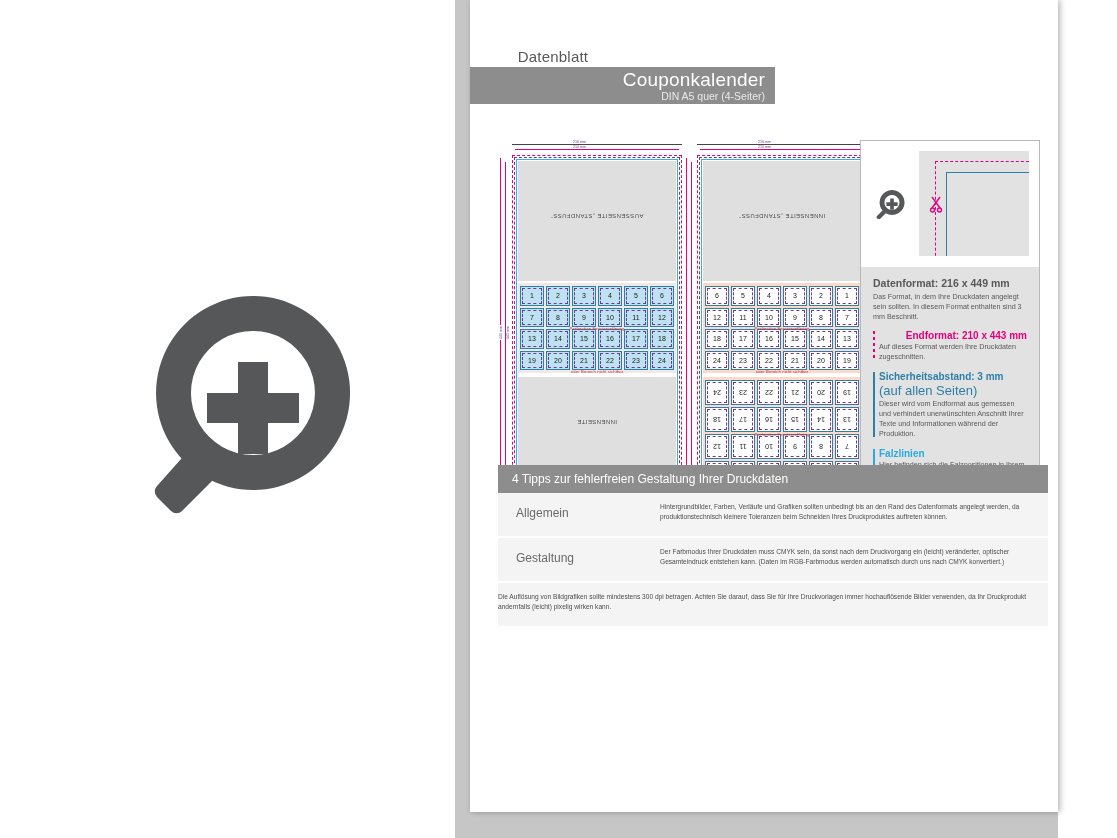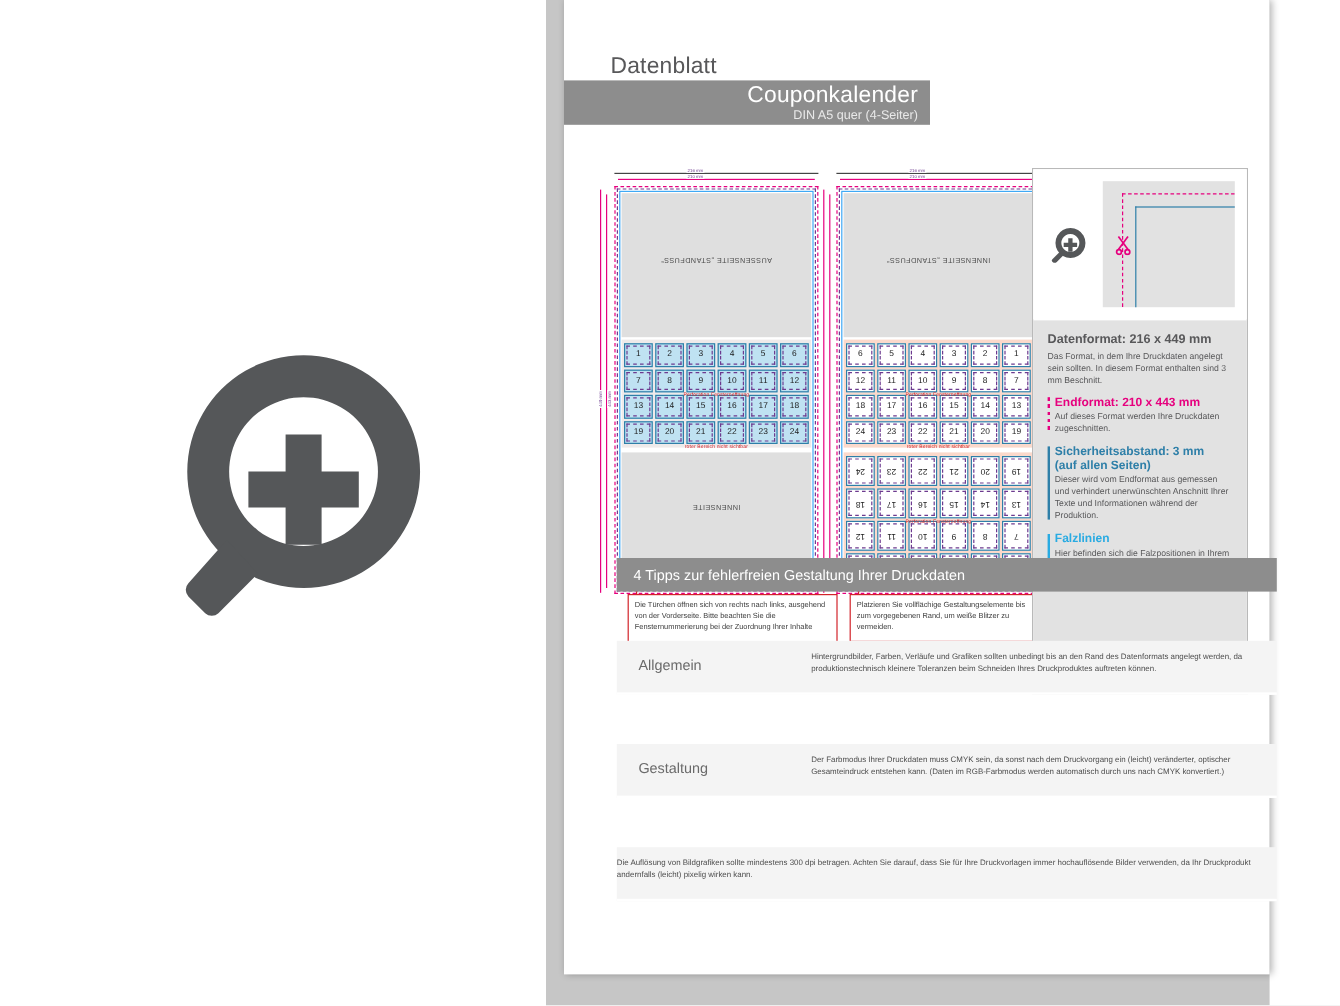--- a/index.html
+++ b/index.html
@@ -21,21 +21,21 @@
   }
 
   
   .big-magnifier{position:absolute;left:145px;top:290px;width:215px;height:225px;}
 
   
   .tab-datenblatt{
     position:absolute;left:22px;top:45px;width:122px;height:22px;background:#ffffff;
     display:flex;align-items:center;justify-content:center;
   }
-  .tab-datenblatt span{font-size:19px;color:#58585a;letter-spacing:.2px;}
+  .tab-datenblatt span{font-size:15px;color:#58585a;letter-spacing:.2px;}
   .title-bar{
     position:absolute;left:0px;top:67px;width:305px;height:37px;background:#8d8d8d;
     text-align:right;padding-right:10px;box-sizing:border-box;
   }
   .title-bar .t1{color:#ffffff;font-size:19px;line-height:21px;padding-top:2px;letter-spacing:.2px;}
   .title-bar .t2{color:#e9e9e9;font-size:10.5px;line-height:12px;}
 
   
   .diagram{position:absolute;left:20px;top:140px;width:400px;height:420px;}
 
@@ -106,29 +106,29 @@
 
   .legend-body{position:absolute;left:0;top:126px;right:0;bottom:0;background:#e2e2e2;padding:10px 12px;box-sizing:border-box;}
   .lg-h1{font-size:10.5px;font-weight:bold;color:#58585a;margin:0 0 3px 0;}
   .lg-p{font-size:7.2px;line-height:10px;color:#58585a;margin:0 0 8px 0;}
   .lg-block{position:relative;padding-left:6px;margin-bottom:9px;}
   .lg-bar{position:absolute;left:0;top:1px;bottom:2px;width:1.5px;}
   .lg-bar.magenta{background:repeating-linear-gradient(to bottom,#e6007e 0 3px,transparent 3px 6px);}
   .lg-bar.blue{background:#2e7fa8;}
   .lg-bar.cyan{background:#29abe2;}
   .lg-h2{font-size:10px;font-weight:bold;margin:0 0 1px 0;}
-  .lg-h2.magenta{color:#e6007e;}
+  .lg-h2.magenta{color:#e6007e;text-align:right;}
   .lg-h2.blue{color:#2e7fa8;}
   .lg-h2.cyan{color:#29abe2;}
-  .lg-sub{font-size:10px;font-weight:bold;color:#2e7fa8;margin:0 0 1px 0;}
-
-  
-  .tips{position:absolute;left:44px;top:465px;width:550px;}
+  .lg-sub{font-size:13px;font-weight:normal;color:#2e7fa8;margin:0 0 1px 0;}
+
+  
+  .tips{position:absolute;left:28px;top:465px;width:550px;}
   .tips-head{background:#8d8d8d;color:#ffffff;font-size:12px;padding:7px 14px;box-sizing:border-box;height:28px;}
-  .tip-row{display:flex;background:#f4f4f4;border-bottom:2px solid #ffffff;min-height:43px;margin-top:41px;}
+  .tip-row{display:flex;background:#f4f4f4;border-bottom:2px solid #ffffff;min-height:43px;}
   .tip-label{width:162px;flex:0 0 162px;padding:13px 0 0 18px;box-sizing:border-box;font-size:12px;color:#6a6a6a;}
   .tip-text{flex:1;padding:9px 14px 9px 0;box-sizing:border-box;font-size:6.6px;line-height:10px;color:#4d4d4d;}
 </style>
 </head>
 <body>
 
 <div id="stage">
 
   <div class="viewer-band"></div>
   <div class="viewer-band-right"></div>

